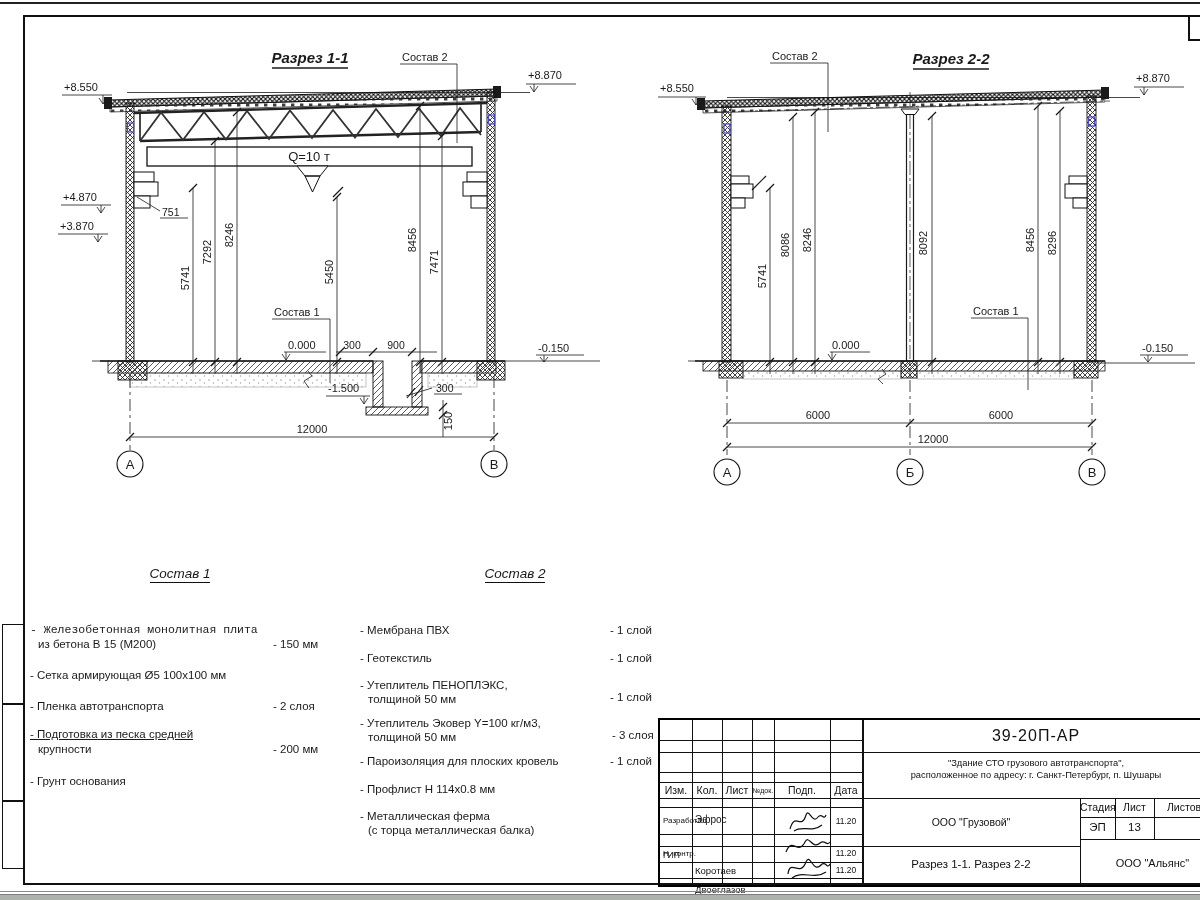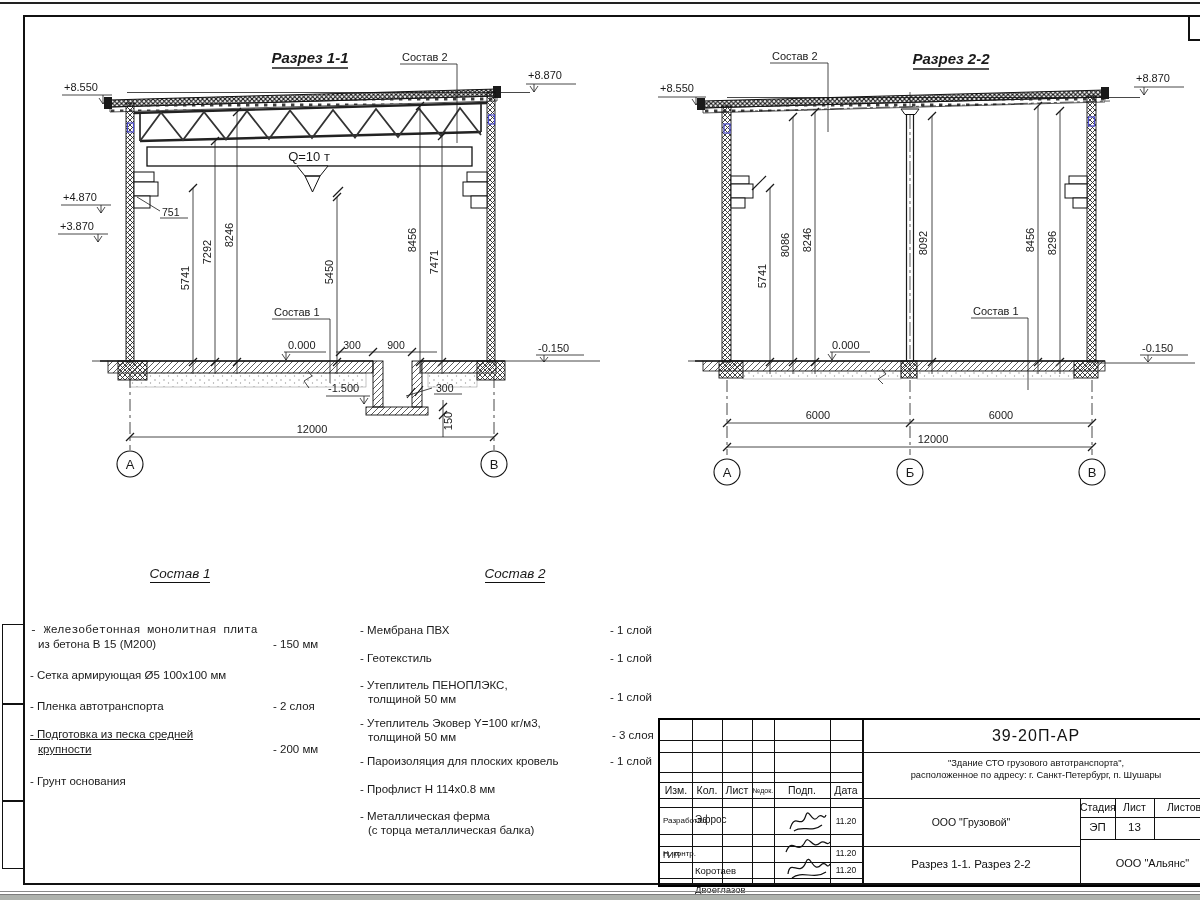--- a/index.html
+++ b/index.html
@@ -341,21 +341,21 @@
 
   <div class="abs lists" style="left:30px;top:566px;width:300px;height:250px;">
     <div class="listrow ctr" style="left:0;top:0;width:300px;"><span class="listtitle">Состав 1</span></div>
     <div class="listrow" style="left:0;top:56px;font-family:Liberation Mono, monospace;">- Железобетонная  монолитная плита</div>
     <div class="listrow" style="left:8px;top:71px;">из бетона В 15 (М200)</div>
     <div class="listrow" style="left:243px;top:71px;">- 150 мм</div>
     <div class="listrow" style="left:0;top:102px;">- Сетка армирующая Ø5 100х100 мм</div>
     <div class="listrow" style="left:0;top:133px;">- Пленка автотранспорта</div>
     <div class="listrow" style="left:243px;top:133px;">-  2 слоя</div>
     <div class="listrow" style="left:0;top:161px;text-decoration:underline;">- Подготовка из песка средней</div>
-    <div class="listrow" style="left:8px;top:176px;text-decoration:underline;">крупности</div>
+    <div class="listrow" style="left:8px;top:176px;">крупности</div>
     <div class="listrow" style="left:243px;top:176px;">- 200 мм</div>
     <div class="listrow" style="left:0;top:208px;">- Грунт основания</div>
   </div>
 
   <div class="abs lists" style="left:360px;top:566px;width:310px;height:280px;">
     <div class="listrow ctr" style="left:0;top:0;width:310px;"><span class="listtitle">Состав 2</span></div>
     <div class="listrow" style="left:0;top:57px;">- Мембрана ПВХ</div>
     <div class="listrow" style="left:250px;top:57px;">- 1 слой</div>
     <div class="listrow" style="left:0;top:85px;">- Геотекстиль</div>
     <div class="listrow" style="left:250px;top:85px;">- 1 слой</div>

